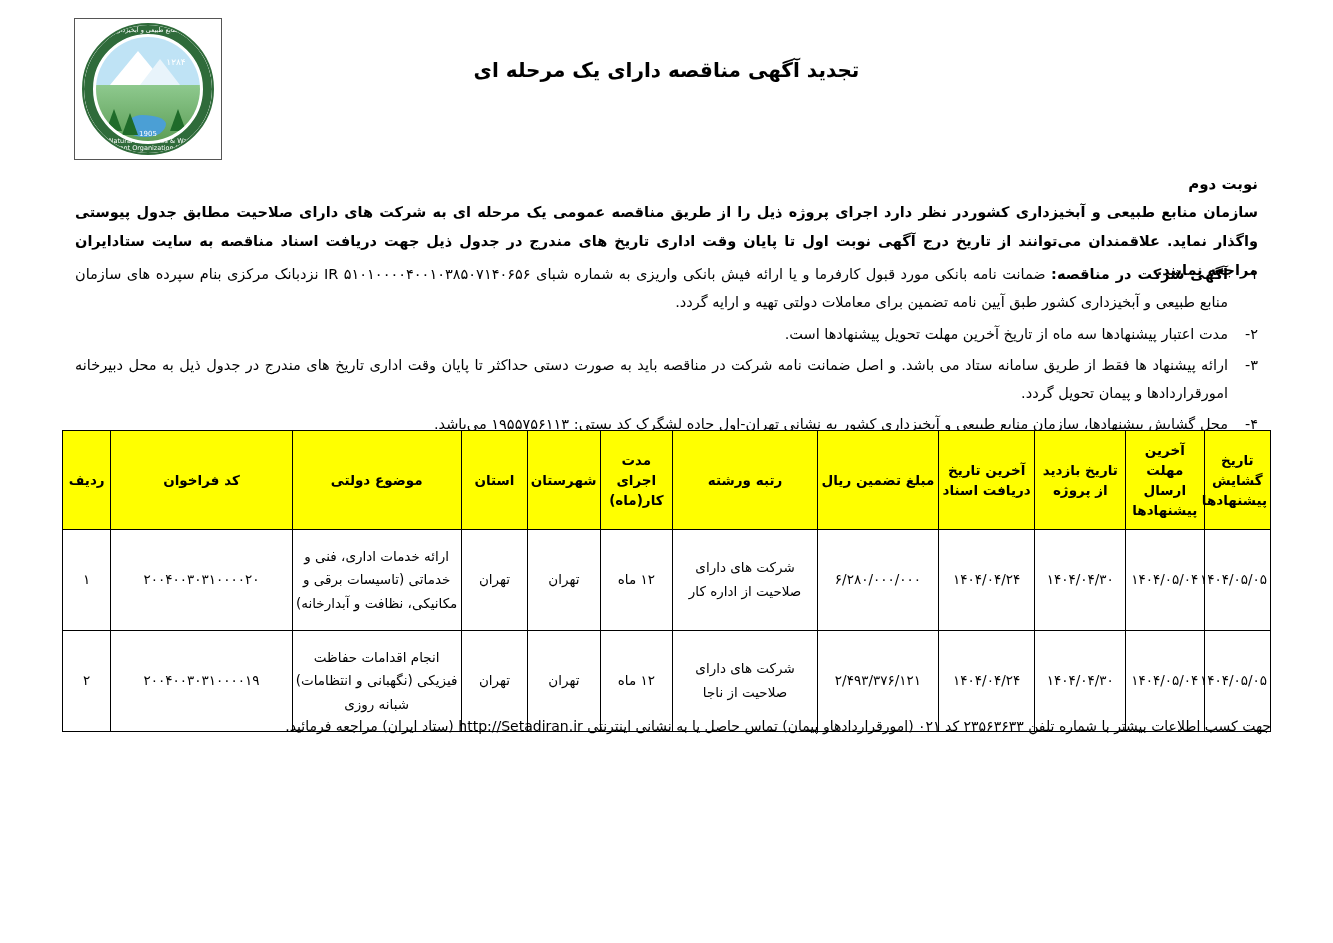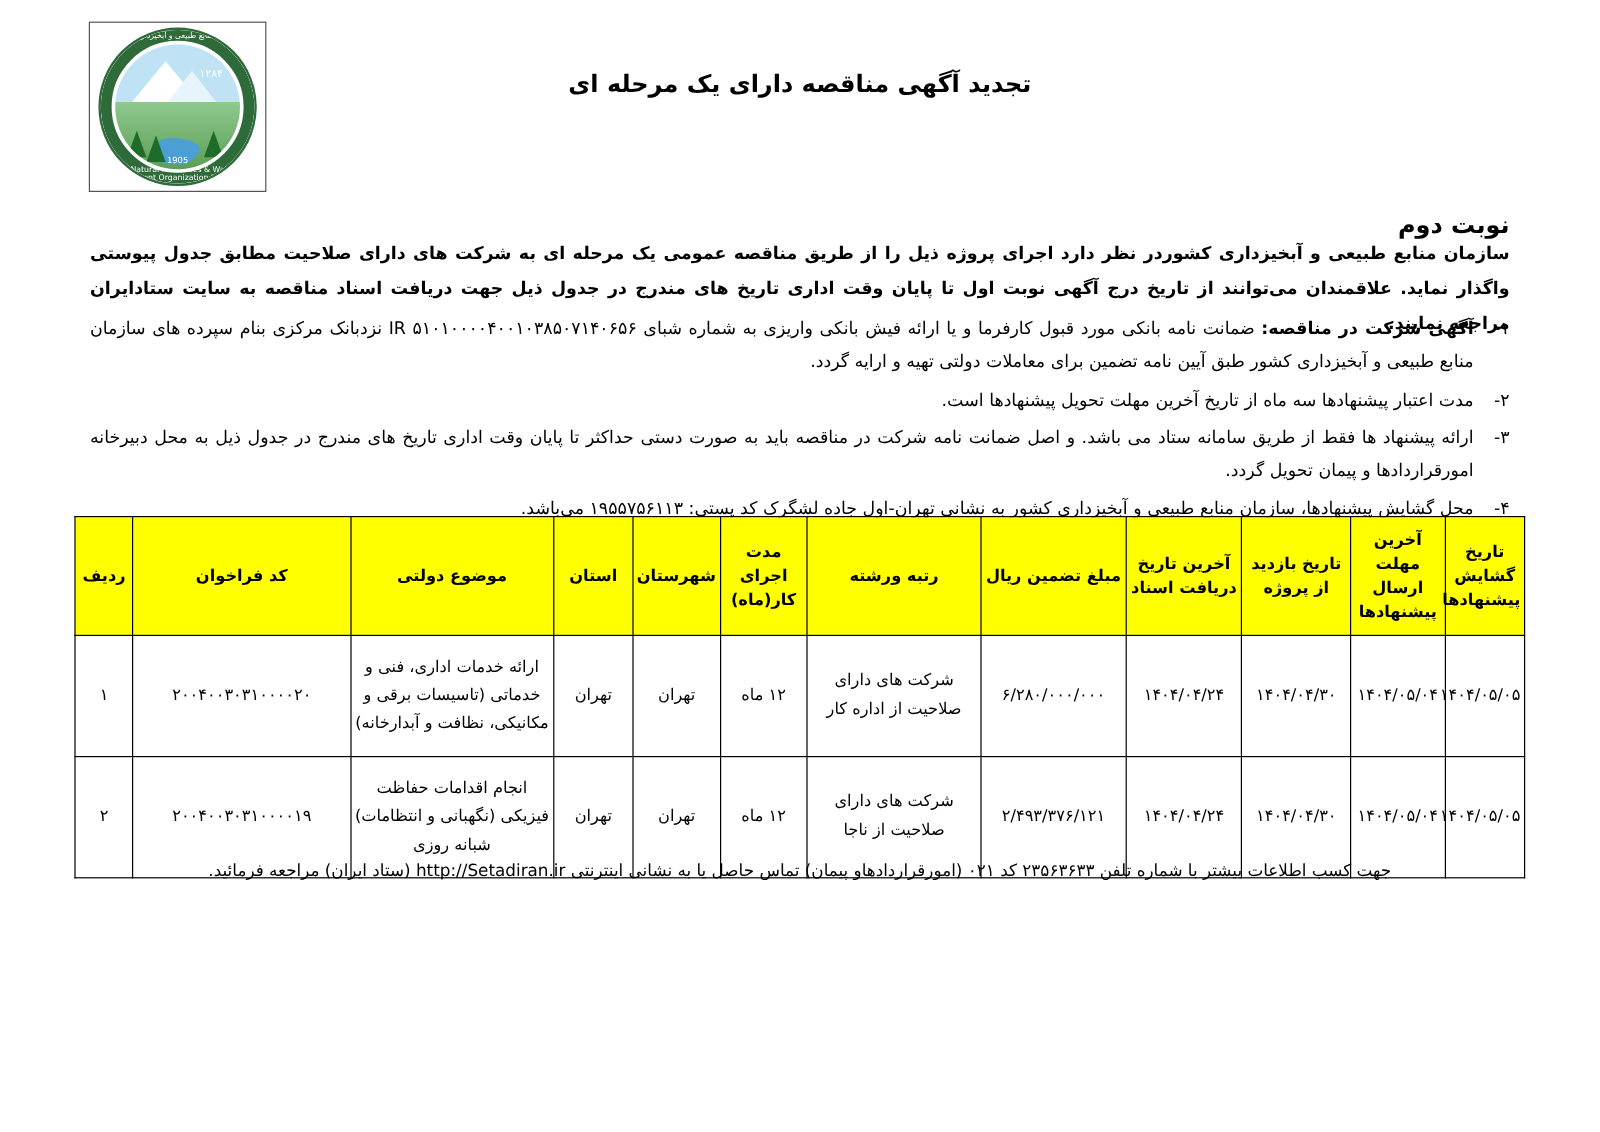--- a/index.html
+++ b/index.html
@@ -141,21 +141,21 @@
     font-size: 20px;
     font-weight: bold;
     color: #000;
   }
 
   
   .nobat {
     position: absolute;
     top: 175px;
     right: 75px;
-    font-size: 20px;
+    font-size: 15px;
     font-weight: bold;
   }
 
   
   .intro {
     position: absolute;
     top: 198px;
     right: 75px;
     left: 75px;
     font-size: 14.5px;
@@ -241,21 +241,20 @@
   col.c-bazdid     { width: 7.5%; }
   col.c-akhrin-e   { width: 6.5%; }
   col.c-gosha      { width: 5.5%; }
 
   
   .footer-note {
     position: absolute;
     top: 718px;
     right: 62px;
     left: 62px;
-    text-align: center;
     font-size: 14px;
   }
   .footer-org {
     position: absolute;
     top: 762px;
     right: 175px;
     font-size: 14.5px;
     font-weight: bold;
   }
 </style>

